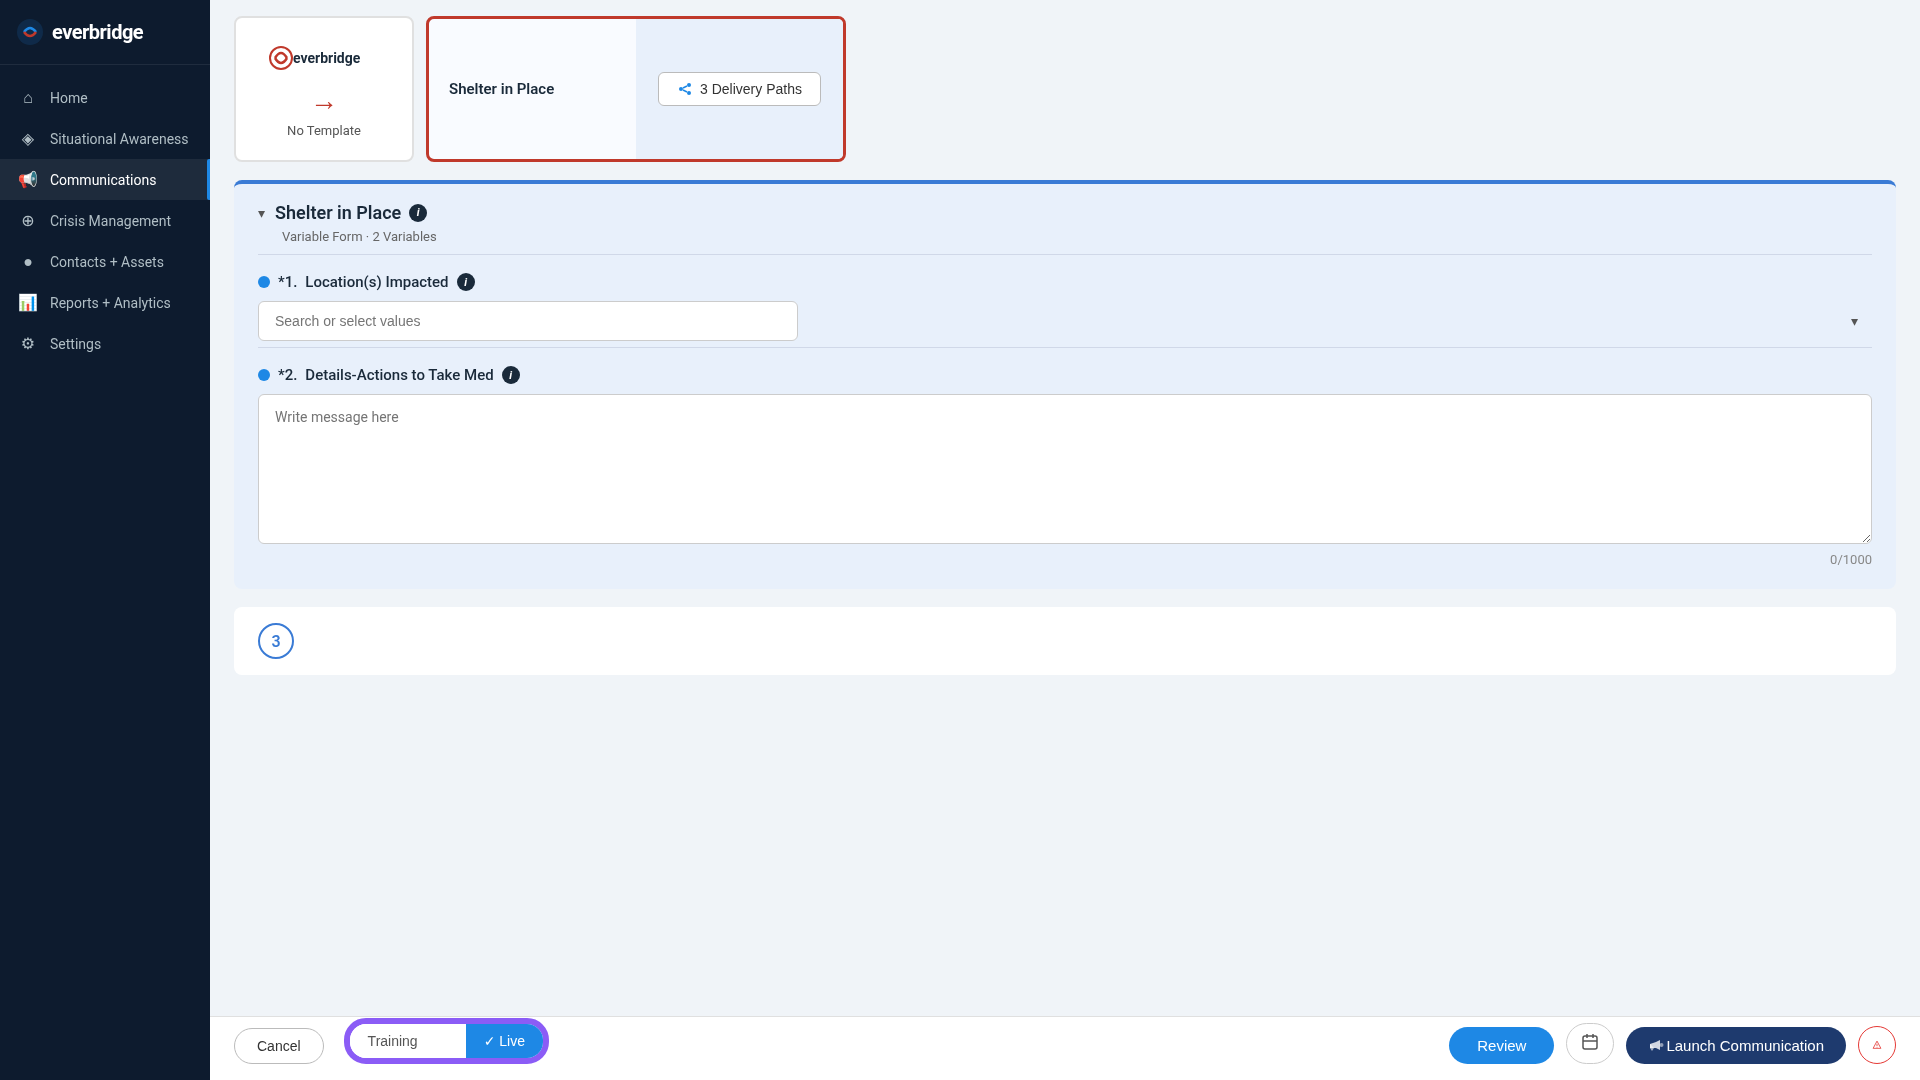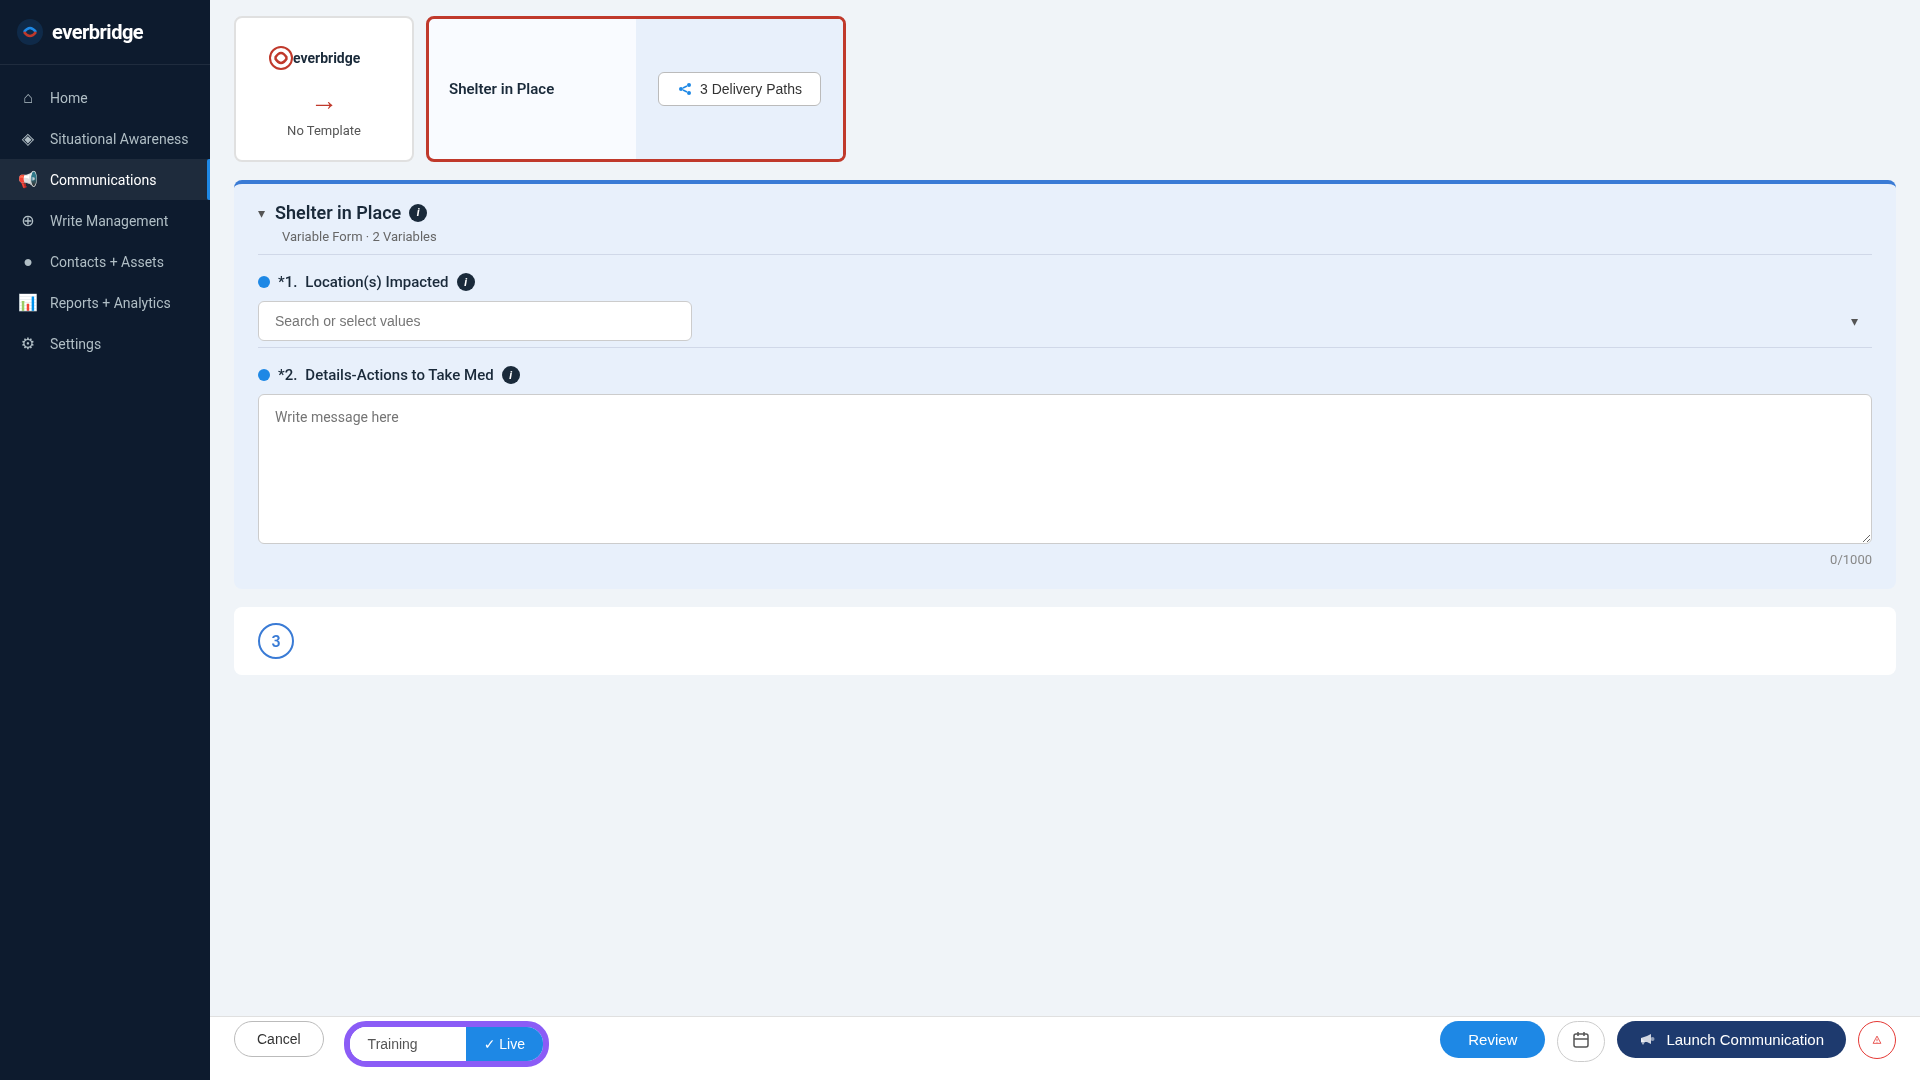--- a/index.html
+++ b/index.html
@@ -191,21 +191,21 @@
       border-radius: 50%;
       background: #1e88e5;
       flex-shrink: 0;
     }
     .select-input-wrapper {
       position: relative;
       display: flex;
       align-items: center;
     }
     .select-input {
-      width: 434px;
+      width: 540px;
       padding: 11px 40px 11px 16px;
       border: 1px solid #ccc;
       border-radius: 6px;
       background: #fff;
       font-size: 14px;
       color: #999;
       appearance: none;
       cursor: pointer;
       outline: none;
     }
@@ -263,22 +263,22 @@
     
     .bottom-bar {
       position: fixed;
       bottom: 0;
       left: 210px;
       right: 0;
       height: 64px;
       background: #fff;
       border-top: 1px solid #e0e0e0;
       display: flex;
-      align-items: flex-start;
-      padding: 4px 24px;
+      align-items: flex-end;
+      padding: 16px 24px;
       gap: 12px;
       z-index: 100;
     }
     .btn-cancel {
       padding: 9px 22px;
       border: 1px solid #bbb;
       border-radius: 22px;
       background: #fff;
       font-size: 14px;
       cursor: pointer;
@@ -327,21 +327,21 @@
     .btn-launch {
       padding: 10px 22px;
       background: #1e3a6e;
       color: #fff;
       border: none;
       border-radius: 22px;
       font-size: 15px;
       cursor: pointer;
       display: flex;
       align-items: center;
-      gap: 11px;
+      gap: 2px;
     }
     .btn-warning {
       padding: 9px 13px;
       background: #fff;
       border: 1px solid #e53935;
       border-radius: 50%;
       cursor: pointer;
       color: #e53935;
       font-size: 16px;
       width: 38px;
@@ -374,21 +374,21 @@
     <div class="sidebar-item">
       <span class="icon">◈</span>
       <span>Situational Awareness</span>
     </div>
     <div class="sidebar-item active">
       <span class="icon">📢</span>
       <span>Communications</span>
     </div>
     <div class="sidebar-item">
       <span class="icon">⊕</span>
-      <span>Write Management</span>
+      <span>Crisis Management</span>
     </div>
     <div class="sidebar-item">
       <span class="icon">●</span>
       <span>Contacts + Assets</span>
     </div>
     <div class="sidebar-item">
       <span class="icon">📊</span>
       <span>Reports + Analytics</span>
     </div>
     <div class="sidebar-item">

